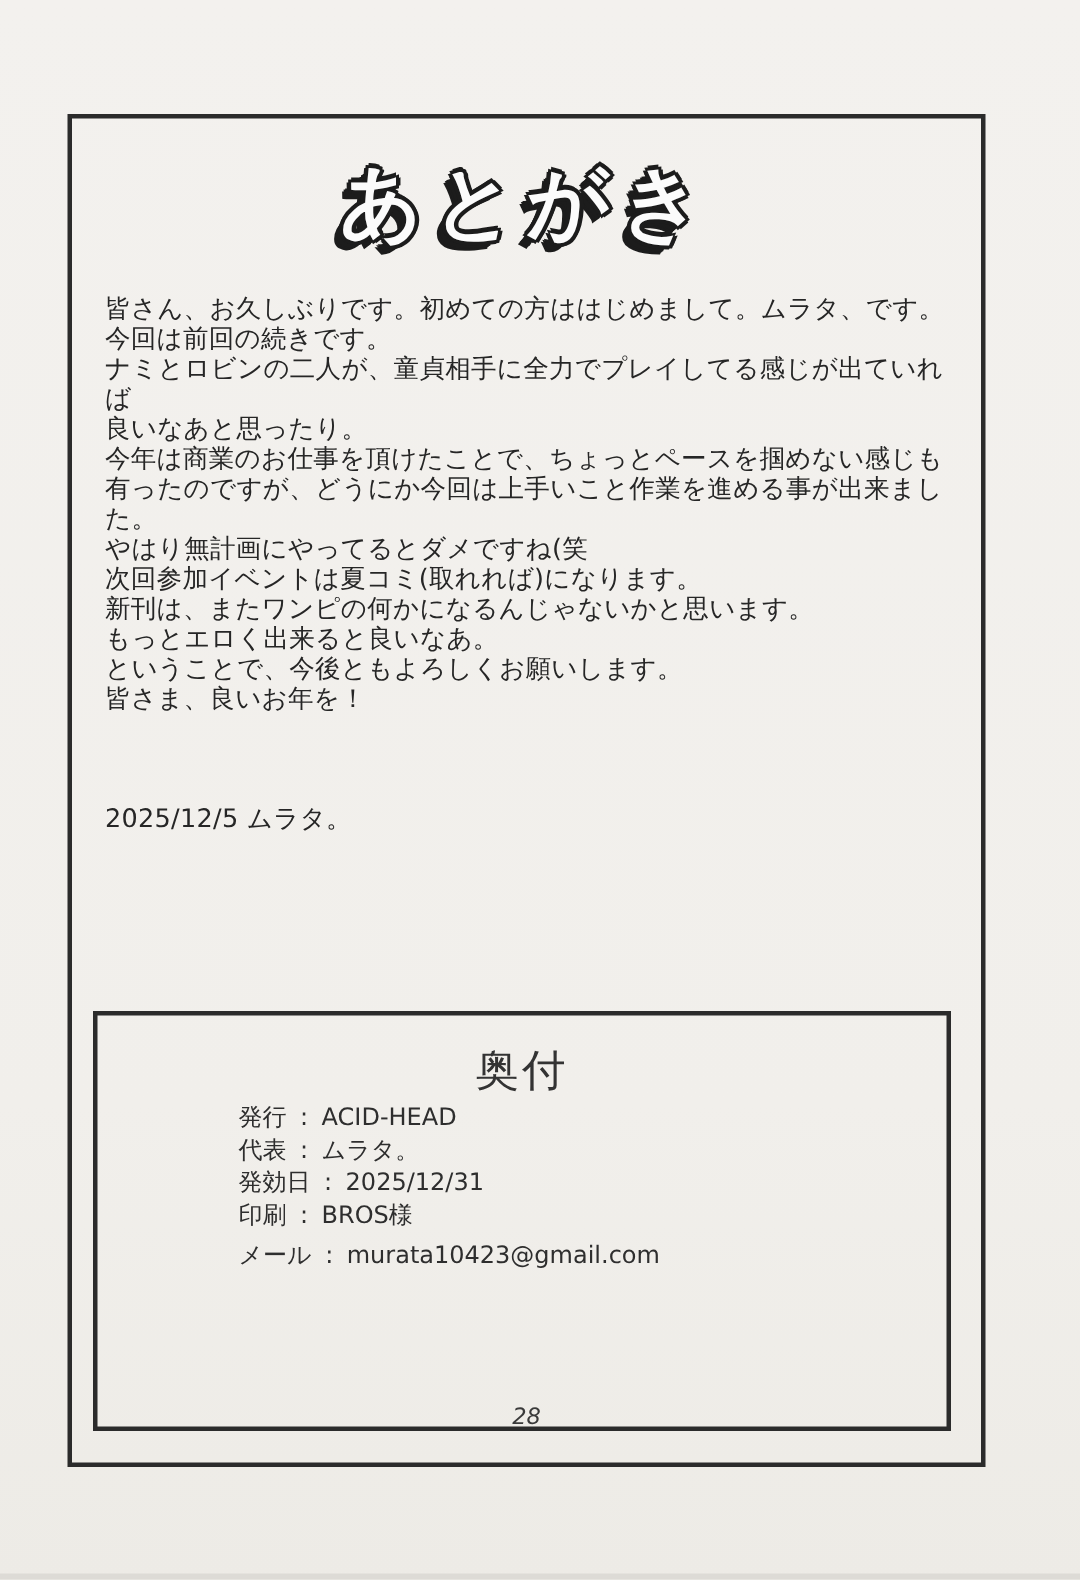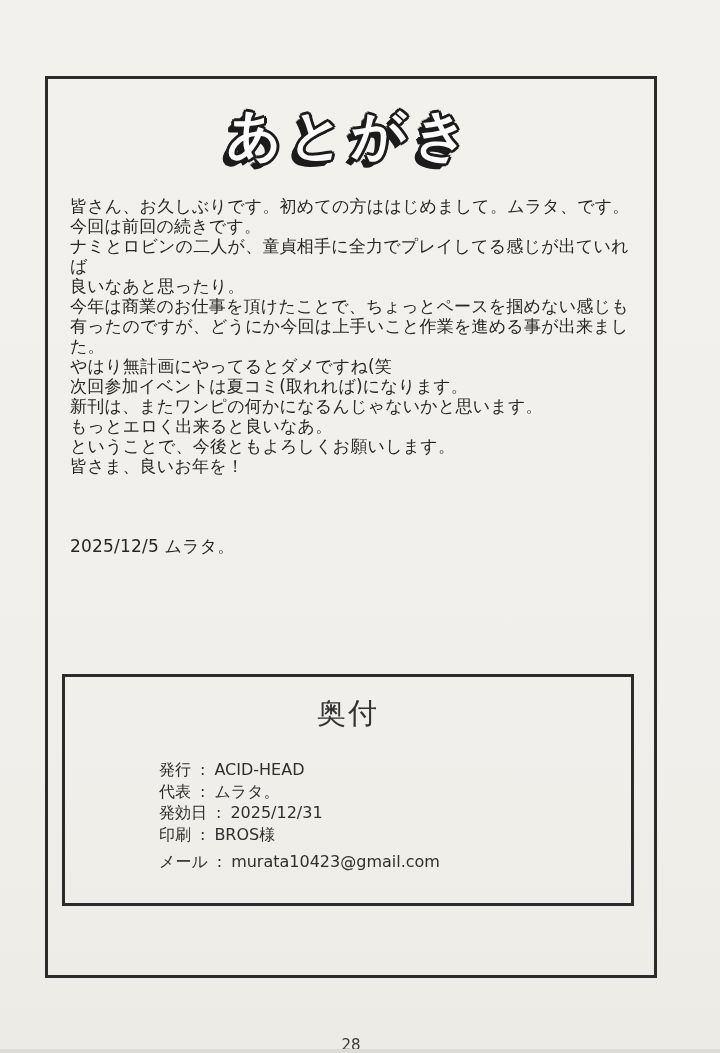--- a/index.html
+++ b/index.html
@@ -62,53 +62,53 @@
     margin-top: 60px;
     text-align: left;
     padding-right: 32px;
     font-size: 17px;
   }
   .colophon {
     position: absolute;
     left: 14px;
     top: 595px;
     width: 572px;
-    height: 232px;
+    height: 280px;
     border: 3px solid #2b2b2b;
     box-sizing: border-box;
   }
   .colophon-title {
     margin-top: 17px;
     text-align: center;
     font-size: 29px;
     font-weight: 500;
     letter-spacing: 2px;
     color: #333;
   }
   .colophon-rows {
-    margin-top: 25px;
     padding-left: 94px;
     font-size: 16px;
     line-height: 21.5px;
     color: #2e2e2e;
   }
   .contact-rows {
     margin-top: 6px;
   }
   .c-colon {
     margin: 0 9px;
   }
   .page-number {
     position: absolute;
     left: 45px;
-    top: 1036px;
+    top: 935px;
     width: 612px;
     text-align: center;
     font-size: 15px;
     color: #3a3a3a;
+    font-style: italic;
   }
   .scan-edge-bottom {
     position: absolute;
     left: 0;
     bottom: 0;
     width: 100%;
     height: 4px;
     background: #dddbd6;
   }
 </style>

